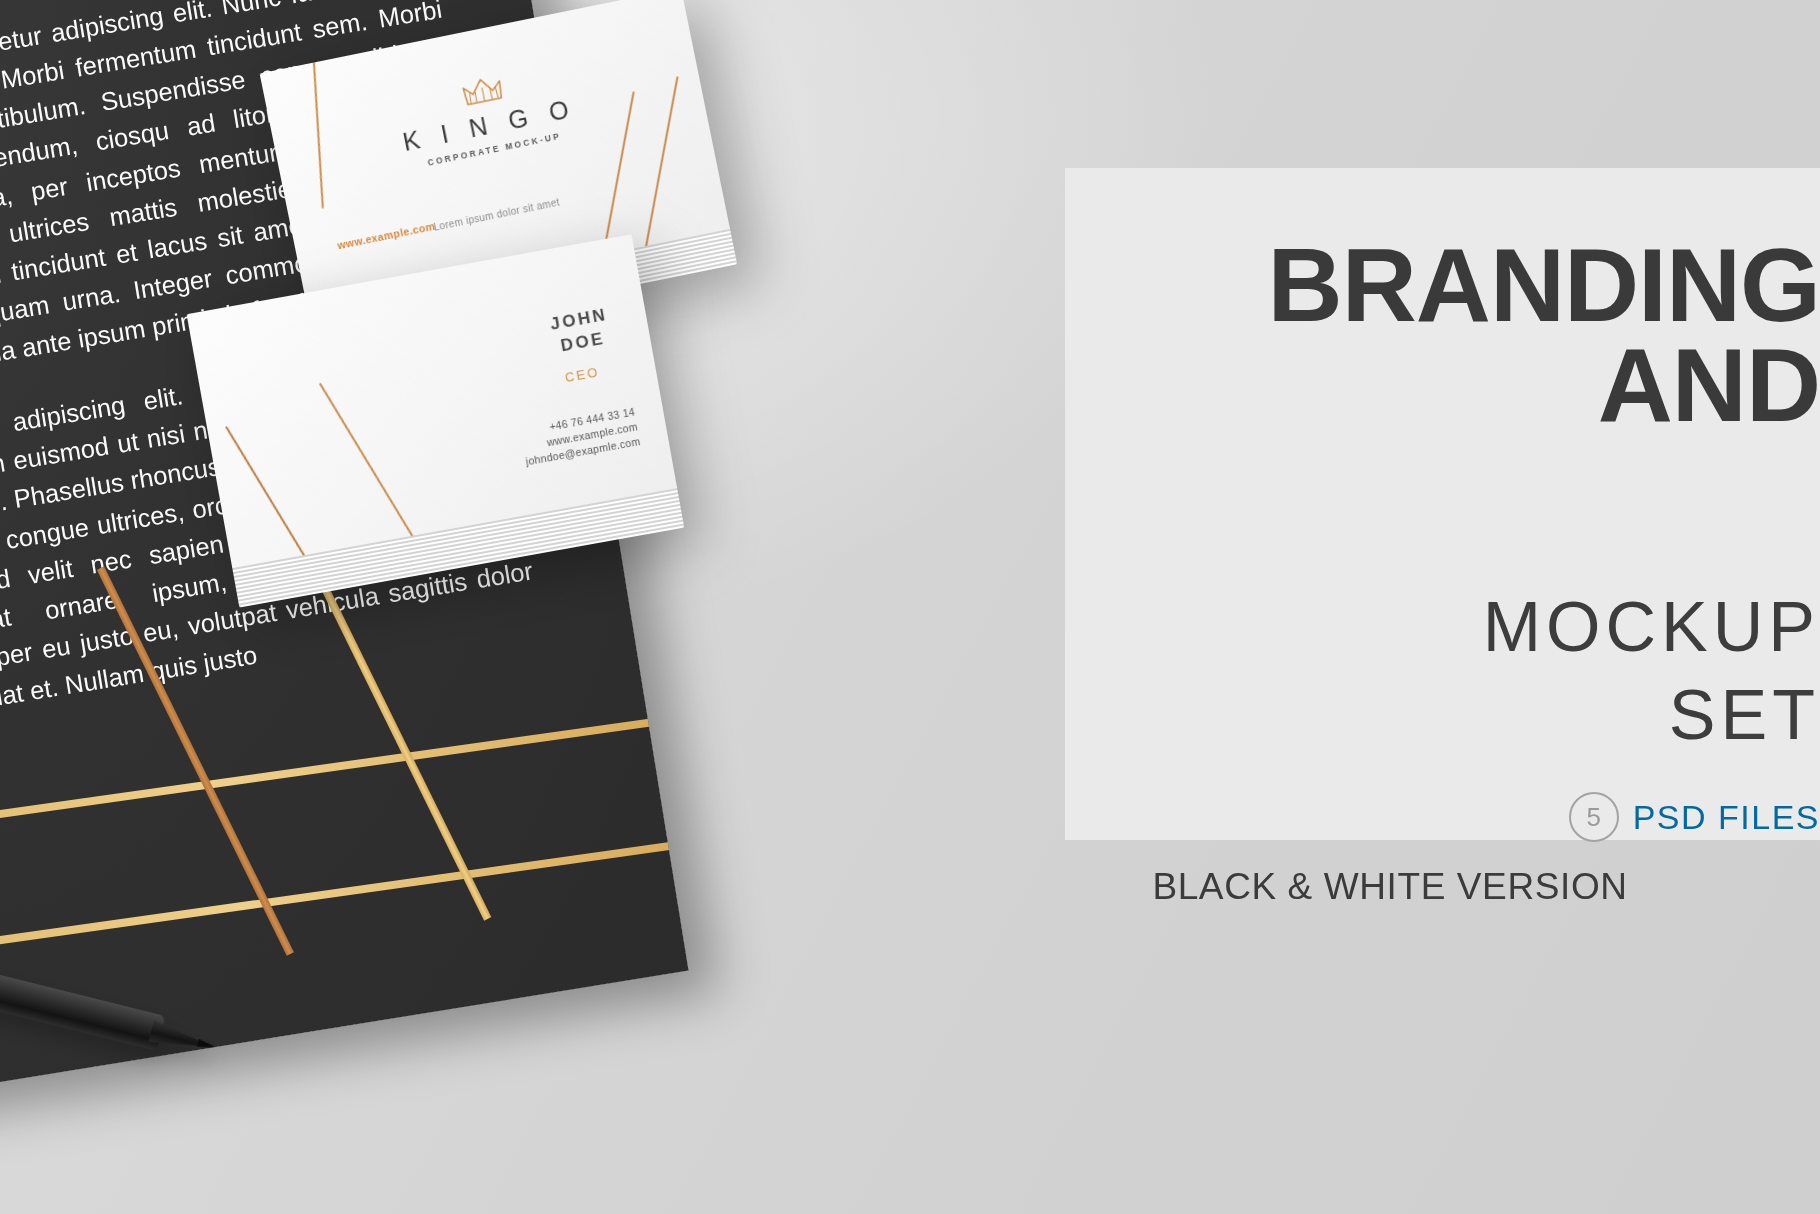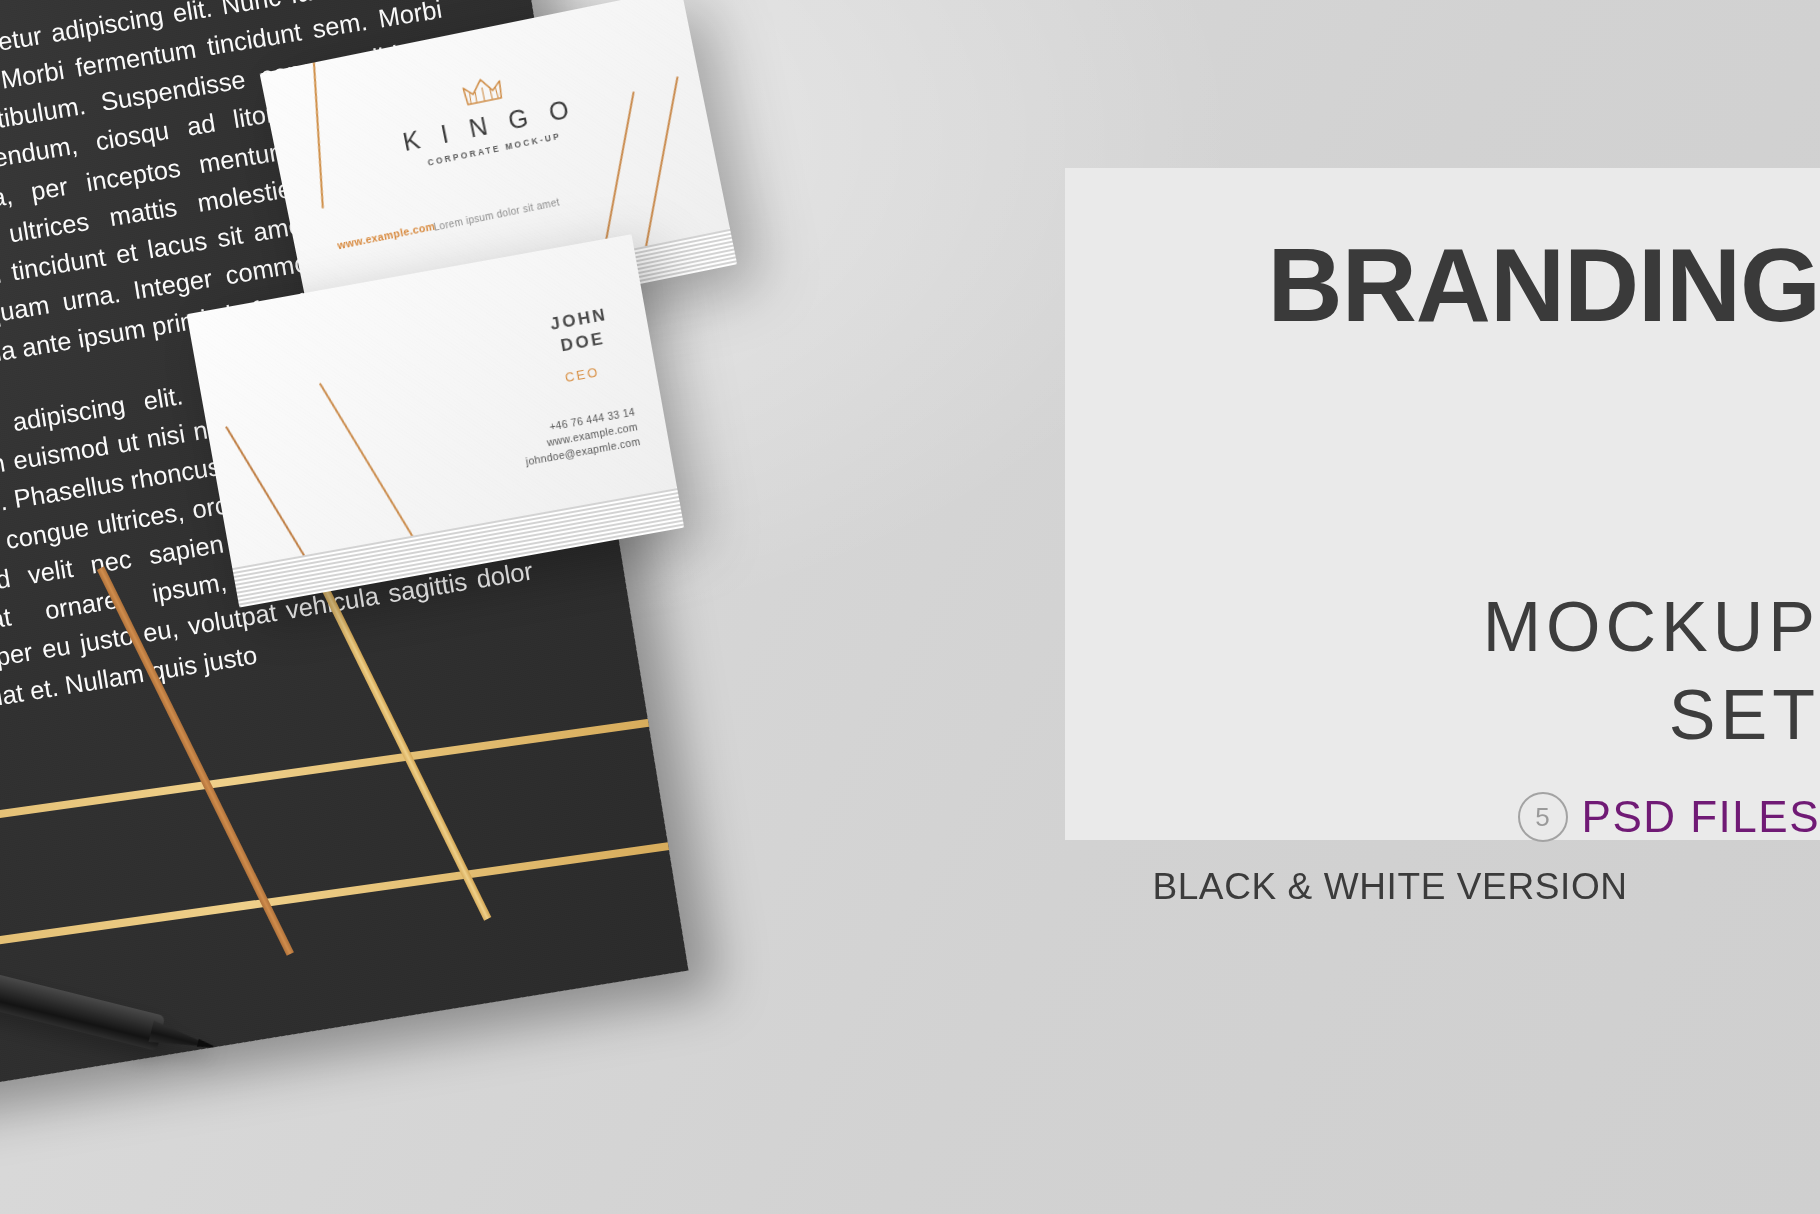--- a/index.html
+++ b/index.html
@@ -156,21 +156,21 @@
   .psd-row{
     position:absolute;left:960px;top:792px;width:860px;
     display:flex;justify-content:flex-end;align-items:center;gap:14px;
     padding-right:214px;
   }
   .psd-badge{
     width:46px;height:46px;border-radius:50%;border:2px solid #a3a3a3;
     display:flex;align-items:center;justify-content:center;
     color:#9a9a9a;font-size:26px;line-height:1;
   }
-  .psd-label{color:#701a75;font-size:44px;letter-spacing:1.5px;}
+  .psd-label{color:#0369a1;font-size:34px;letter-spacing:1.5px;}
   .bw-version{
     position:absolute;left:960px;top:866px;width:860px;text-align:center;
     color:#3b3b3b;font-size:37px;letter-spacing:.6px;padding-right:10px;
   }
 
   
   .pen{
     position:absolute;left:-70px;top:952px;width:290px;height:48px;
     transform:rotate(14deg);transform-origin:0 50%;
     filter:drop-shadow(3px 10px 10px rgba(0,0,0,.22));
@@ -253,20 +253,21 @@
   <div class="pen">
     <div class="pen-barrel"></div>
     <div class="pen-cone"></div>
     <div class="pen-tip"></div>
   </div>
 
   <div class="panel"></div>
 
   <div class="headline">
     <span class="ln">BRANDING</span>
+    <span class="ln">AND</span>
   </div>
   <div class="sub1">MOCKUP</div>
   <div class="sub2">SET</div>
 
   <div class="psd-row">
     <div class="psd-badge">5</div>
     <div class="psd-label">PSD FILES</div>
   </div>
 
   <div class="bw-version">BLACK &amp; WHITE VERSION</div>

